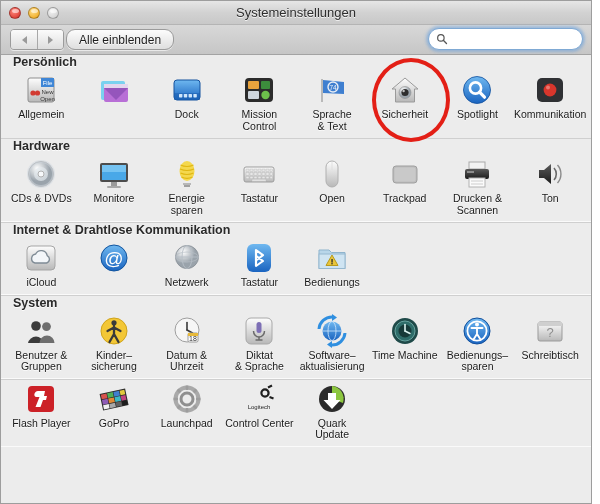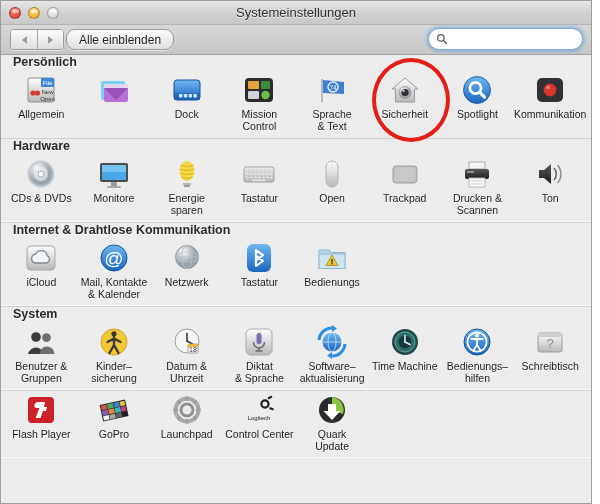--- a/index.html
+++ b/index.html
@@ -736,22 +736,20 @@
   </linearGradient>
   <radialGradient id="gsphere" cx="35%" cy="28%">
     <stop offset="0" stop-color="#ffffff"></stop>
                     <stop offset="1" stop-color="#9aa3ab"></stop>
   </radialGradient>
 </defs>
     <circle cx="17" cy="17" r="13" fill="url(#gblue)" stroke="#10549f"></circle>
     <text x="17" y="23.5" font-size="19" fill="#ffffff" text-anchor="middle" font-family="sans-serif">@</text>
               </svg>
             </span>
-            <span class="lbl">Mail, Kontakte
-&amp; Kalender</span>
           </div>
           <div class="pane">
             <span>
               <svg class="ico" viewBox="0 0 34 34">
 <defs>
   <linearGradient id="gblue" x1="0" y1="0" x2="0" y2="1">
     <stop offset="0" stop-color="#6fb8f0"></stop>
                     <stop offset="1" stop-color="#1a64c0"></stop>
   </linearGradient>
   <linearGradient id="gsilver" x1="0" y1="0" x2="0" y2="1">
@@ -1044,21 +1042,21 @@
                     <stop offset="1" stop-color="#9aa3ab"></stop>
   </radialGradient>
 </defs>
     <circle cx="17" cy="17" r="13" fill="url(#gblue)" stroke="#0f4e9c"></circle>
     <circle cx="17" cy="17" r="9.6" fill="none" stroke="#ffffff" stroke-width="1.8"></circle>
     <circle cx="17" cy="10.6" r="2" fill="#ffffff"></circle>
     <path d="M11.5 14 h11 M17 14 v6 M17 20 l-3.2 5 M17 20 l3.2 5" stroke="#ffffff" stroke-width="1.9" fill="none" stroke-linecap="round"></path>
               </svg>
             </span>
             <span class="lbl">Bedienungs–
-hilfen</span>
+sparen</span>
           </div>
           <div class="pane">
             <span>
               <svg class="ico" viewBox="0 0 34 34">
 <defs>
   <linearGradient id="gblue" x1="0" y1="0" x2="0" y2="1">
     <stop offset="0" stop-color="#6fb8f0"></stop>
                     <stop offset="1" stop-color="#1a64c0"></stop>
   </linearGradient>
   <linearGradient id="gsilver" x1="0" y1="0" x2="0" y2="1">

